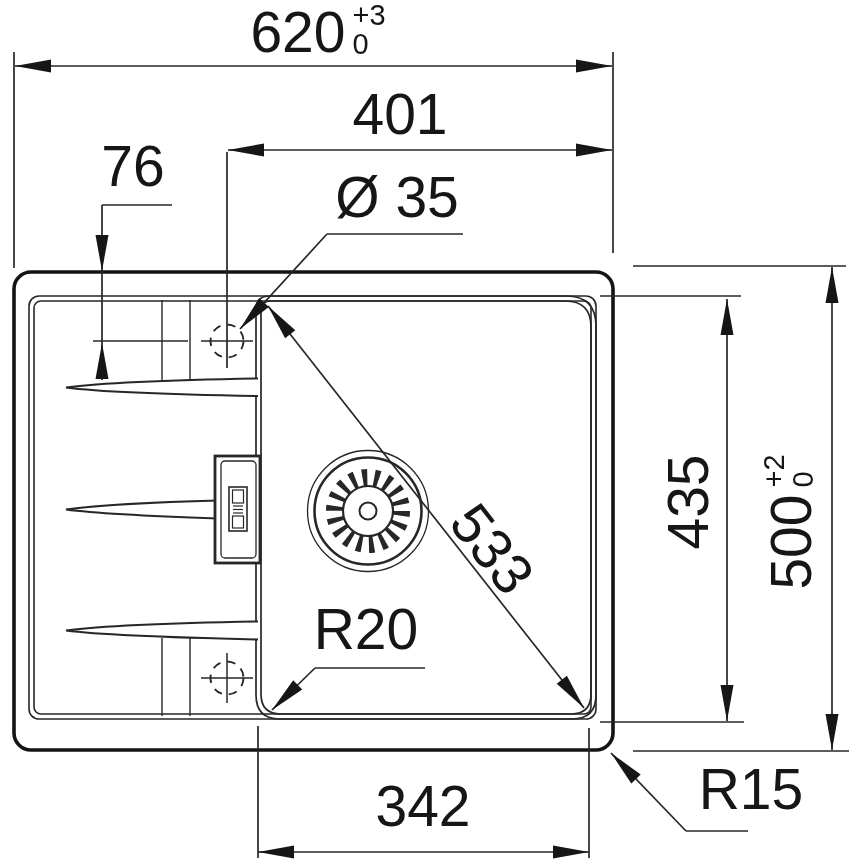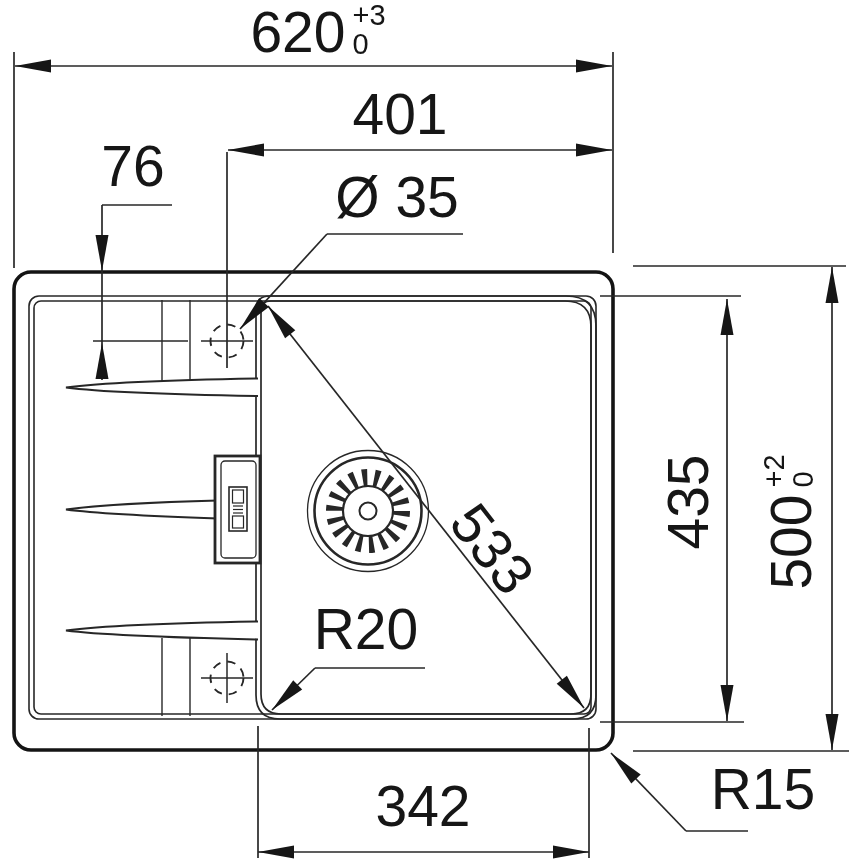--- a/index.html
+++ b/index.html
@@ -194,21 +194,21 @@
     <span class="tol">
       <span>+2</span>
       <span>0</span>
     </span>
   </div>
 
   <div class="dim-label" style="left:366px;top:629px;align-items:center;">
     <span>R20</span>
   </div>
 
-  <div class="dim-label" style="left:751px;top:789px;margin-left:12px;">
+  <div class="dim-label" style="left:751px;top:789px;">
     <span>R15</span>
   </div>
 
   <div class="dim-label" style="left:423px;top:806px;">
     <span>342</span>
   </div>
 
 </div>
 
 </body></html>

